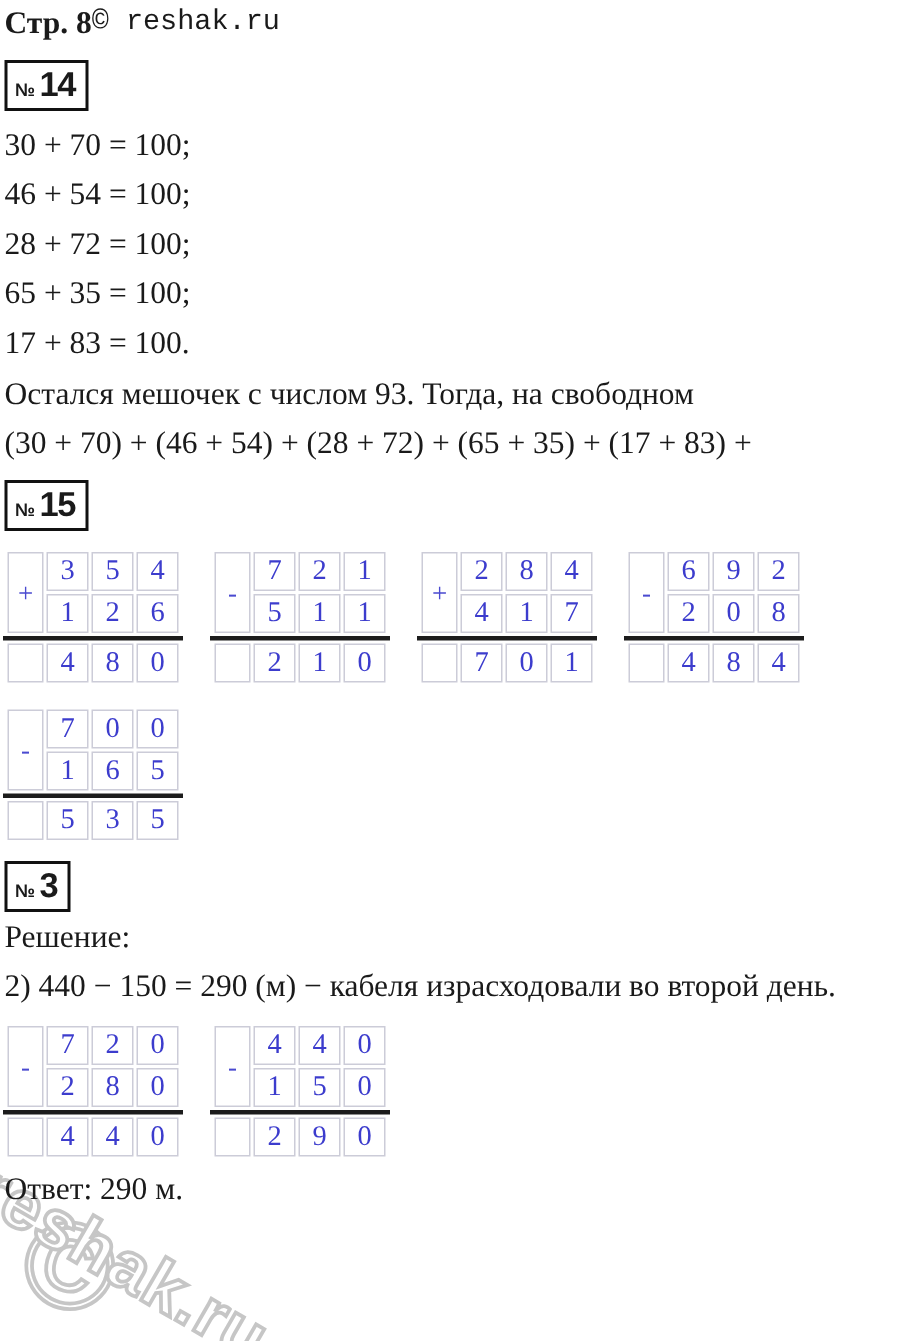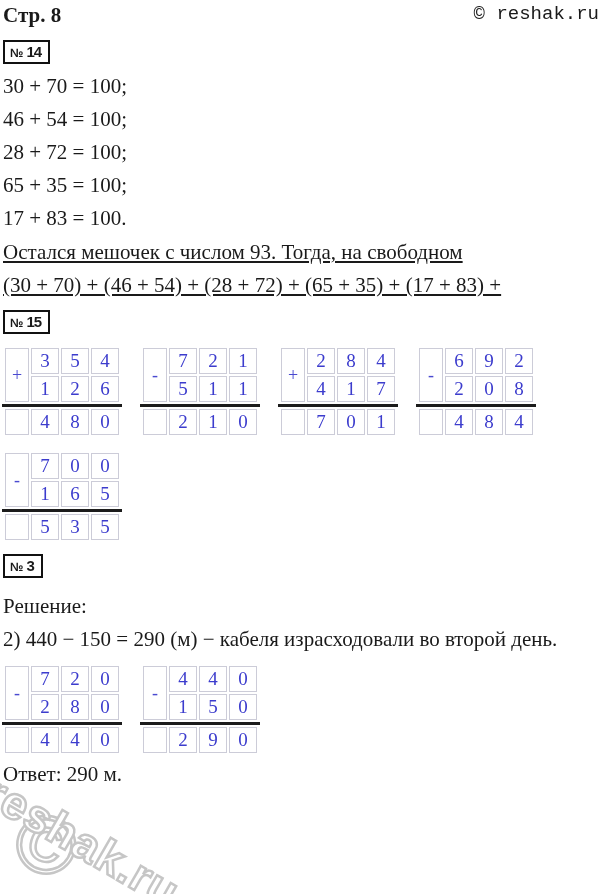--- a/index.html
+++ b/index.html
@@ -4,41 +4,41 @@
 <style>
   * { margin: 0; padding: 0; box-sizing: border-box; }
   html, body { width: 603px; height: 894px; }
   body {
     position: relative;
     background: #ffffff;
     font-family: "Liberation Serif", serif;
     color: #1a1a1a;
     overflow: hidden;
   }
-  .header { display: flex; justify-content: space-between; padding: 3px 4px 0 3px; }
+  .header { display: flex; padding: 3px 4px 0 3px; }
   .page-title { font-weight: bold; font-size: 21px; }
   .site-credit { font-size: 19px; font-family: Liberation Mono, monospace; }
 
   .badge {
     display: inline-flex; align-items: baseline; gap: 3px;
     border: 2px solid #111; background: #fff;
     padding: 1px 7px 2px 5px;
     font-family: "Liberation Sans", sans-serif;
     font-weight: bold;
   }
   .badge .no-sym { font-size: 12px; }
-  .badge .no-num { font-size: 15px; letter-spacing: -1px; }
+  .badge .no-num { font-size: 23px; letter-spacing: -1px; }
   .badge-wrap-14 { margin: 12px 0 0 3px; }
   .badge-wrap-15 { margin: 8px 0 0 3px; }
   .badge-wrap-16 { margin: 14px 0 0 3px; }
 
   .textline { font-size: 21px; line-height: 33px; white-space: nowrap; margin-left: 3px; }
   .equations { margin-top: 6px; }
-  .paragraph { margin-top: 1px; text-decoration: underline; }
-  .steps { margin-top: 12px; }
+  .paragraph { margin-top: 1px; }
+  .steps { margin-top: 0; }
 
   .grids-row { display: flex; gap: 24px; margin: 14px 0 0 5px; }
   .grids-row.second { margin-top: 18px; }
   .grids-row.bottom { margin-top: 10px; }
 
   .colgrid {
     display: grid;
     grid-template-columns: 24px 28px 28px 28px;
     grid-template-rows: 26px 26px 3px 26px;
     gap: 2px;

